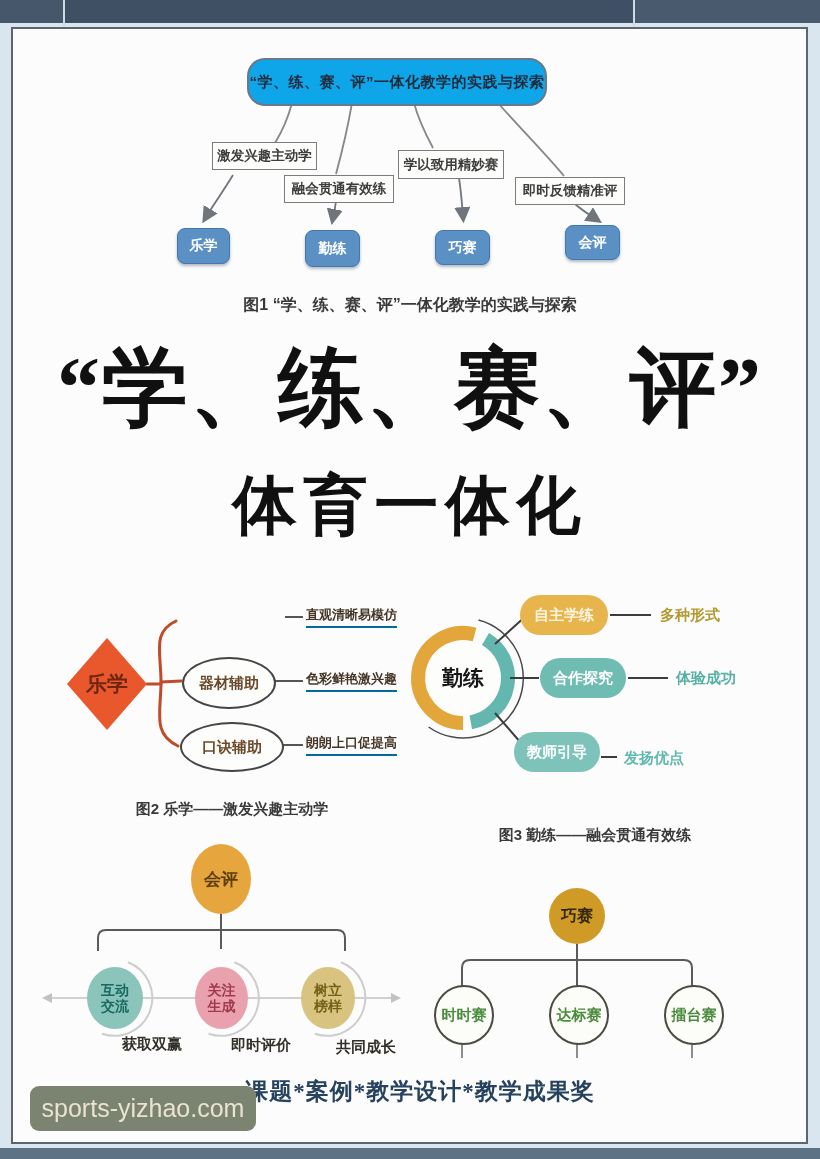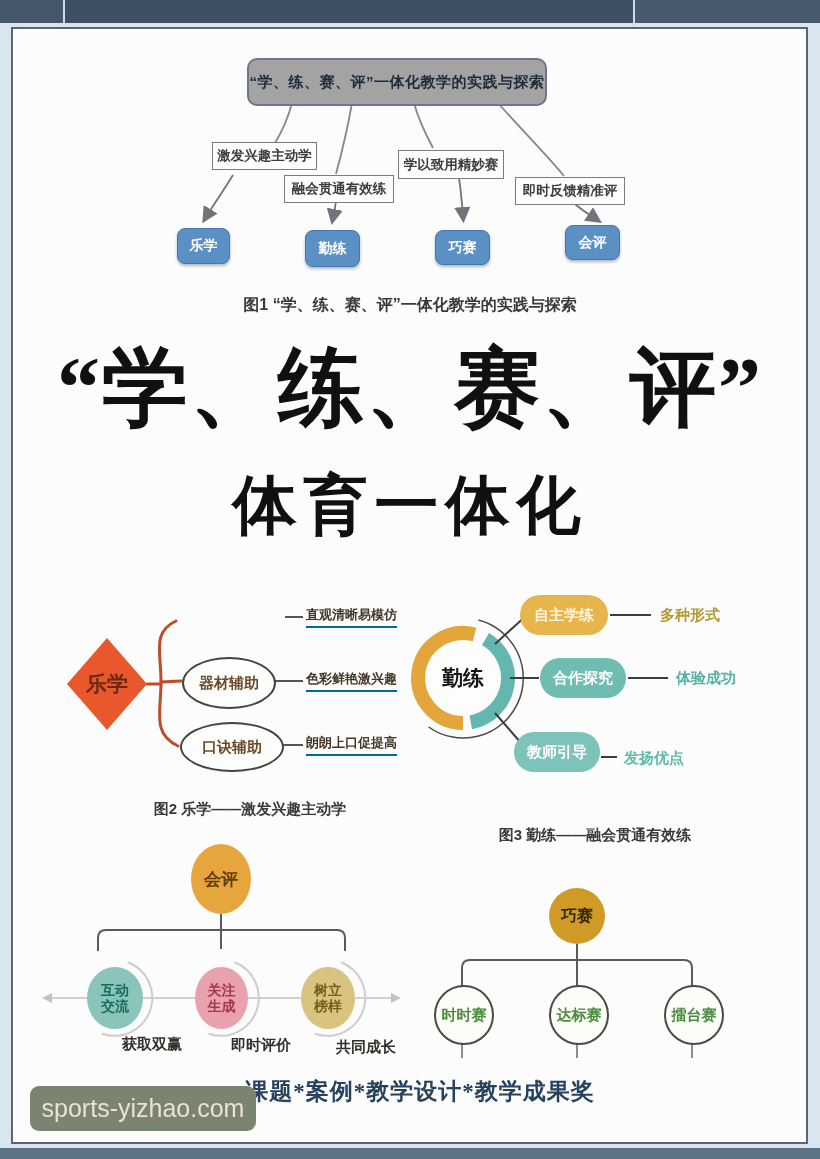--- a/index.html
+++ b/index.html
@@ -10,22 +10,22 @@
   .topbar{left:0;top:0;width:820px;height:23px;background:#3f5065;}
   .topbar-seg-l{left:0;top:0;width:64px;height:23px;background:#46566b;}
   .topbar-seg-r{left:634px;top:0;width:186px;height:23px;background:#4a5a6e;}
   .vline{top:0;width:2px;height:30px;background:#cfdae3;}
   .page{left:11px;top:27px;width:793px;height:1113px;background:#fbfcfb;
         border:2px solid #5c6570;}
   .botbar{left:0;top:1148px;width:820px;height:11px;background:#5d7285;}
   svg.overlay{position:absolute;left:0;top:0;z-index:1;pointer-events:none;}
   .z2{z-index:2;}
   
-  .titlebox{left:247px;top:58px;width:296px;height:44px;background:#a3a3a3;
-    border:2px solid #69788a;border-radius:10px;display:flex;align-items:center;
+  .titlebox{left:247px;top:58px;width:296px;height:44px;background:#0ea5e9;
+    border:2px solid #69788a;border-radius:18px;display:flex;align-items:center;
     justify-content:center;font-weight:bold;font-size:15px;color:#1f2b3a;letter-spacing:.5px;}
   .labelbox{background:#fdfdfc;border:1.5px solid #7c7c7c;display:flex;align-items:center;
     justify-content:center;font-weight:bold;font-size:13.5px;color:#3d3d3d;}
   .nodebox{background:#5b90c5;border:1px solid #4377ad;border-radius:8px;color:#fff;
     font-weight:bold;font-size:14px;display:flex;align-items:center;justify-content:center;
     box-shadow:0 2px 3px rgba(40,60,90,.35);}
   .cap{font-weight:bold;font-size:15px;color:#3a3a3a;text-align:center;}
   
   .hero1{left:0;top:330px;width:820px;text-align:center;font-family:"Liberation Serif","DejaVu Serif",serif;
     font-weight:bold;font-size:86px;color:#101010;letter-spacing:2px;}
@@ -174,21 +174,21 @@
   <div class="abs z2 hero1">“学、练、赛、评”</div>
 
   <div class="abs z2 diamond">
     <span>乐学</span>
   </div>
   <div class="abs z2 ellipse" style="left:182px;top:657px;width:90px;height:48px;">器材辅助</div>
   <div class="abs z2 ellipse" style="left:180px;top:722px;width:100px;height:46px;">口诀辅助</div>
   <div class="abs z2 note2" style="left:306px;top:606px;">直观清晰易模仿</div>
   <div class="abs z2 note2" style="left:306px;top:670px;">色彩鲜艳激兴趣</div>
   <div class="abs z2 note2" style="left:306px;top:734px;">朗朗上口促提高</div>
-  <div class="abs z2 cap" style="left:110px;top:800px;width:280px;">图2  乐学——激发兴趣主动学</div>
+  <div class="abs z2 cap" style="left:92px;top:800px;width:280px;">图2  乐学——激发兴趣主动学</div>
 
   <div class="abs z2 qlcenter">
     <span>勤练</span>
   </div>
   <div class="abs z2 qbox y" style="left:520px;top:595px;width:88px;height:40px;">自主学练</div>
   <div class="abs z2 qbox t1" style="left:540px;top:658px;width:86px;height:40px;">合作探究</div>
   <div class="abs z2 qbox t2" style="left:514px;top:732px;width:86px;height:40px;">教师引导</div>
   <div class="abs z2 note3 n3a" style="left:660px;top:606px;">多种形式</div>
   <div class="abs z2 note3 n3b" style="left:676px;top:669px;">体验成功</div>
   <div class="abs z2 note3 n3c" style="left:624px;top:749px;">发扬优点</div>

